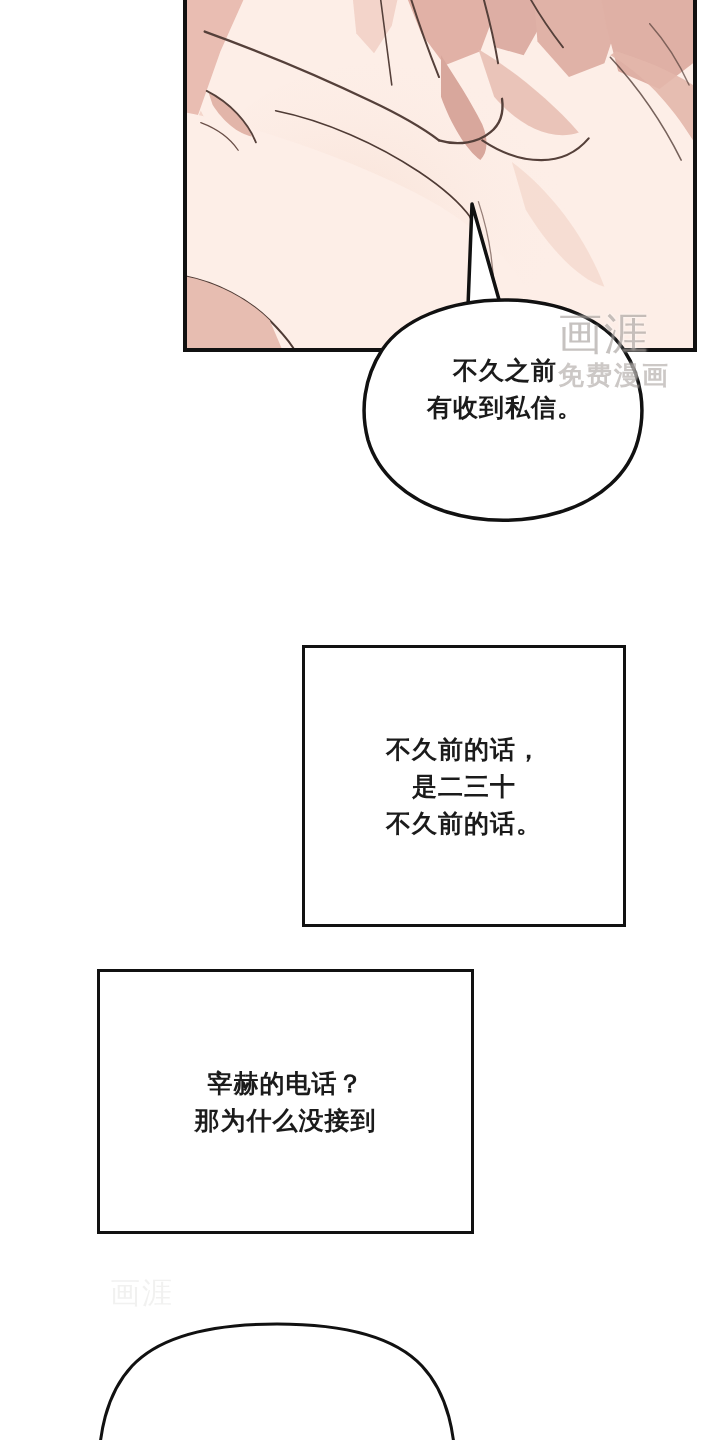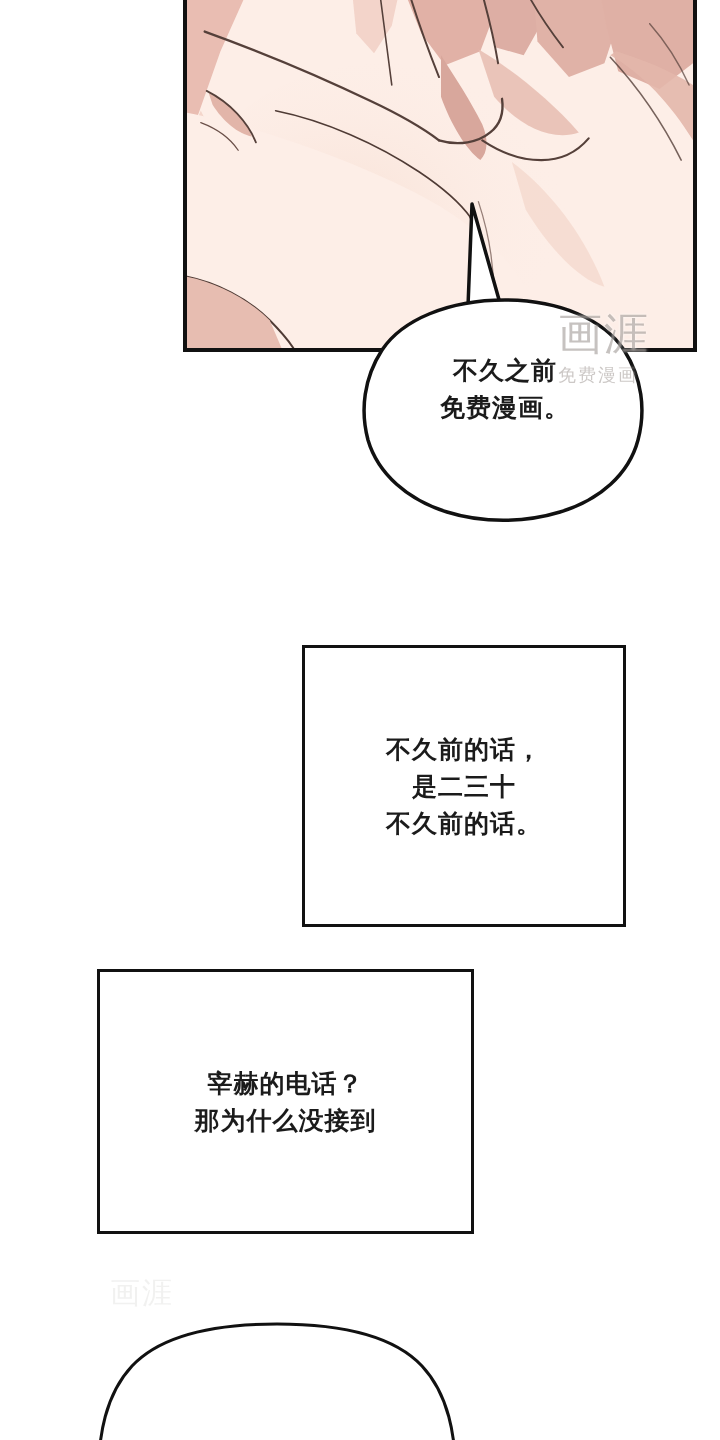--- a/index.html
+++ b/index.html
@@ -108,23 +108,23 @@
   .wm-logo {
     font-size: 44px;
     line-height: 52px;
     font-weight: 400;
     color: rgba(120, 110, 105, 0.42);
     letter-spacing: 2px;
     font-family: "DejaVu Sans", "Liberation Sans", sans-serif;
     text-shadow: 0 0 3px rgba(255,255,255,0.8);
   }
   .wm-sub {
-    font-size: 18px;
+    font-size: 26px;
     line-height: 30px;
-    font-weight: 400;
+    font-weight: 700;
     color: rgba(120, 110, 105, 0.38);
     letter-spacing: 2px;
     font-family: "DejaVu Sans", "Liberation Sans", sans-serif;
     text-shadow: 0 0 3px rgba(255,255,255,0.8);
   }
   #watermark-faint {
     left: 110px;
     top: 1276px;
     width: 180px;
   }
@@ -218,21 +218,21 @@
                C172,327 130,327 95,316
                C56,304 26,278 16,244
                C8,214 12,182 30,154
                C50,124 96,104 153,104 Z" fill="#ffffff" stroke="#111111" stroke-width="3.5"></path>
 
       <path d="M116,130 L154,130 L154,120 L116,120 Z" fill="#ffffff"></path>
       <path d="M114,132 C128,124 144,124 157,131" fill="none" stroke="#ffffff" stroke-width="6"></path>
     </svg>
     <div class="bubble-main-text">
       <div>不久之前</div>
-      <div>免费漫画。</div>
+      <div>有收到私信。</div>
     </div>
   </div>
 
   <div class="watermark" id="watermark-main">
     <div class="wm-logo">画涯</div>
     <div class="wm-sub">免费漫画</div>
   </div>
 
   <div class="narration-box" id="box-2">
     <div class="narration-text">

